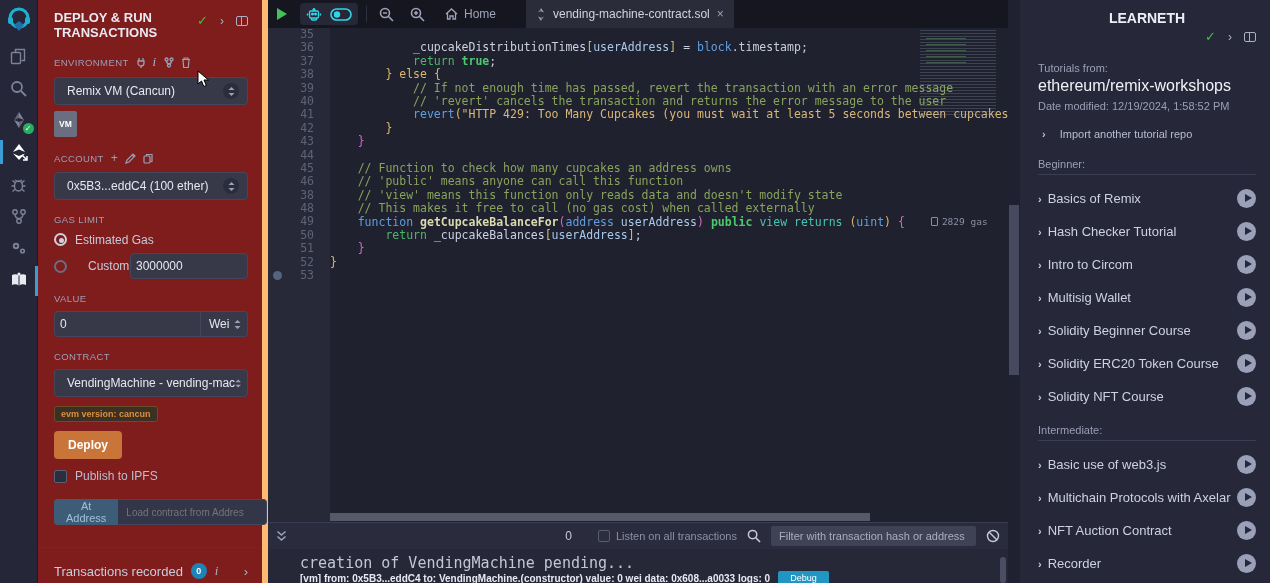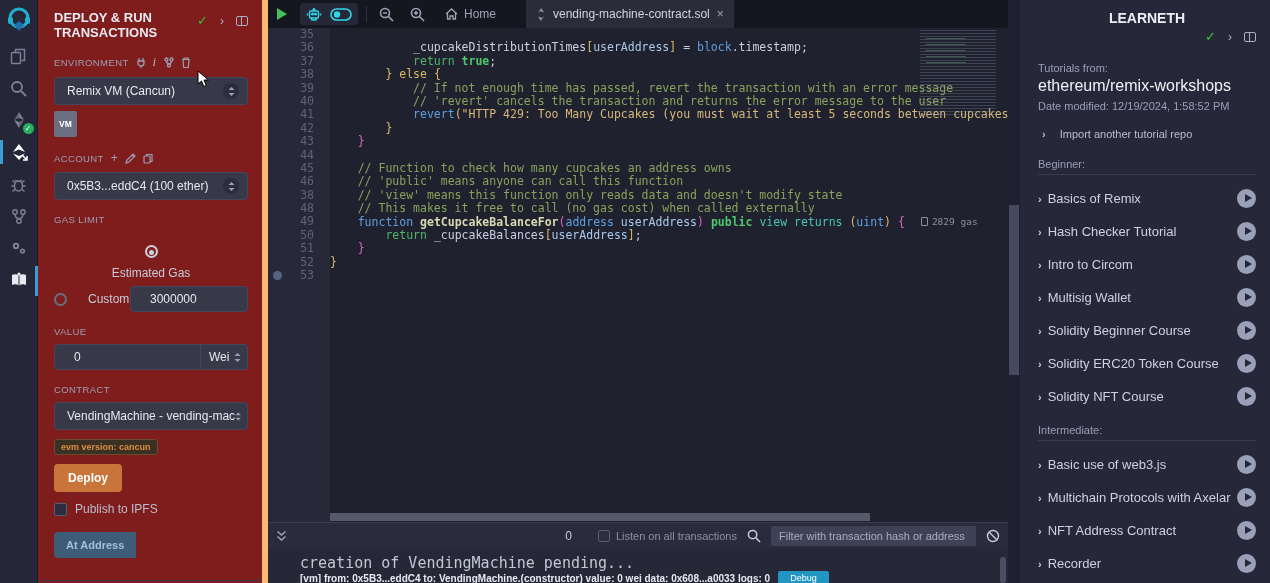--- a/index.html
+++ b/index.html
@@ -23,36 +23,36 @@
   .head-icons { display:flex; gap:12px; margin-left:auto; align-items:center; margin-top:3px; }
   .check { color:#3dc23d; font-size:13px; }
   .chev { color:#aab0c4; font-size:12px; }
   .layout-box { width:12px; height:10px; border:1.3px solid #aab0c4; border-radius:2px; position:relative; }
   .layout-box::after { content:""; position:absolute; right:2px; top:0; bottom:0; width:3px; border-left:1.3px solid #aab0c4; }
   .sec-label { font-size:9.5px; letter-spacing:.4px; color:#9b9fb6; margin-top:14px; display:flex; align-items:center; gap:7px; }
   .sec-label .mini-icons { display:flex; gap:7px; color:#9b9fb6; align-items:center; }
   .dropdown { margin-top:7px; height:28px; background:#373949; border:1px solid #44475c; border-radius:4px; display:flex; align-items:center; padding:0 8px 0 12px; color:#e6e8f0; }
   .dropdown .dd-btn { margin-left:auto; width:16px; height:16px; border-radius:50%; background:#2b2d3c; display:flex; align-items:center; justify-content:center; }
   .pill { display:inline-block; margin-top:6px; background:#6a6e80; color:#fff; font-size:8.5px; font-weight:bold; padding:8px 5px; border-radius:2px; }
-  .radio-row { display:flex; align-items:center; gap:8px; margin-top:20px; color:#c6cad9;flex-direction:column; }
+  .radio-row { display:flex; align-items:flex-start; gap:8px; margin-top:8px; color:#c6cad9; }
   .radio { width:13px; height:13px; border-radius:50%; border:2px solid #cdd0dd; position:relative; flex:0 0 13px; }
   .radio.sel::after { content:""; position:absolute; left:2.5px; top:2.5px; width:5px; height:5px; border-radius:50%; background:#cdd0dd; }
   .radio.unsel { border-color:#6a6e82; }
   .custom-row { display:flex; align-items:center; margin-top:6px; }
   .custom-row .lbl { color:#c6cad9; margin-left:21px; }
-  .tinput { background:#373949; border:1px solid #44475c; border-radius:4px; color:#e6e8f0; height:26px; padding:0 19px; font-size:12px; font-family:inherit; width:118px; margin-left:auto; }
+  .tinput { background:#373949; border:1px solid #44475c; border-radius:4px; color:#e6e8f0; height:26px; padding:0 5px; font-size:12px; font-family:inherit; width:118px; margin-left:auto; }
   .value-row { display:flex; margin-top:7px; }
   .value-row .val { width:147px; border-radius:4px 0 0 4px; margin:0; }
   .unit { width:52px; height:26px; background:#373949; border:1px solid #44475c; border-left:none; border-radius:0 4px 4px 0; display:flex; align-items:center; justify-content:space-between; padding:0 6px 0 8px; color:#e6e8f0; }
   .evm-badge { display:inline-block; margin-top:9px; background:#3b3024; border:1px solid #6b4c2a; border-radius:3px; color:#de8f3c; font-size:9px; font-weight:bold; padding:2px 6px; }
   .deploy-btn { margin-top:9px; background:#c97539; border:none; border-radius:4px; color:#fff; font-weight:bold; font-size:12px; padding:7px 14px; cursor:pointer; display:block; }
   .chk-row { display:flex; align-items:center; gap:8px; margin-top:10px; color:#b9bdd0; }
   .chk { width:13px; height:13px; border:1px solid #5a5e74; background:#2c2e3e; border-radius:2px; }
   .ataddr-row { display:flex; margin-top:16px; }
-  .ataddr-btn { background:#3d5c78; color:#9fc0d8; font-weight:bold; font-size:11px; border:none; border-radius:4px 0 0 4px; padding:0 12px; height:26px; cursor:pointer; }
+  .ataddr-btn { background:#3d5c78; color:#9fc0d8; font-weight:normal; font-size:11px; border:none; border-radius:4px 0 0 4px; padding:0 12px; height:26px; cursor:pointer; }
   .ataddr-input { flex:1; background:#333548; border:1px solid #44475c; border-left:none; border-radius:0 4px 4px 0; height:26px; color:#8a8ea5; font-size:10px; padding:0 8px; font-family:inherit; }
   .list-row { display:flex; align-items:center; margin:0 -14px 0 -16px; padding:15px 14px 15px 16px; border-top:1px solid #3a3d52; color:#c8ccdb; font-size:13px; gap:8px; }
   .list-row.first { margin-top:22px; }
   .count-badge { width:16px; height:16px; border-radius:50%; background:#1e83b5; color:#fff; font-size:9px; font-weight:bold; display:inline-flex; align-items:center; justify-content:center; }
   .info-i { font-family:"Liberation Serif", serif; font-style:italic; color:#aab0c4; font-size:13px; }
   .row-chev { margin-left:auto; color:#aab0c4; }
 
   
   .main { flex:1; display:flex; flex-direction:column; background:#1f212e; min-width:0; }
   .tabbar { height:28px; background:#15161f; display:flex; align-items:center; flex:0 0 28px; }
@@ -69,21 +69,21 @@
   .code-line { display:flex; height:13.4px; line-height:13.4px; align-items:center; position:relative; }
   .gutter-margin { width:18px; flex:0 0 18px; display:flex; align-items:center; justify-content:center; }
   .bp-dot { width:9px; height:9px; border-radius:50%; background:#54647e; }
   .line-num { width:34px; flex:0 0 34px; text-align:right; color:#5f6377; padding-right:6px; }
   .line-code { white-space:pre; padding-left:10px; }
   .tok-pl{color:#c9cde0} .tok-id{color:#ccd0e2} .tok-param{color:#a9c8e8}
   .tok-kw{color:#5f9fe0} .tok-teal{color:#45c5b2} .tok-grn{color:#4db56a}
   .tok-grnb{color:#4cc96e;font-weight:bold} .tok-gold{color:#d9b96a}
   .tok-goldb{color:#d9b96a;font-weight:normal} .tok-cm{color:#88a35b}
   .tok-str{color:#d8b878} .tok-pink{color:#d565c8} .tok-fn{color:#dadab0;font-weight:600}
-  .gas-note { color:#8b8fa3; font-size:9.5px; font-family:"DejaVu Sans Mono", monospace; margin-left:16px; display:inline-flex; align-items:center; gap:4px; }
+  .gas-note { color:#8b8fa3; font-size:9.5px; font-family:"DejaVu Sans Mono", monospace; margin-left:26px; display:inline-flex; align-items:center; gap:4px; }
   .gas-icon { width:7px; height:9px; border:1px solid #8b8fa3; border-radius:1px; display:inline-block; }
   .minimap { position:absolute; right:12px; top:2px; width:76px; height:86px; background:
       repeating-linear-gradient(180deg, rgba(150,165,195,.30) 0 1px, transparent 1px 3px);
       opacity:.85; }
   .minimap::after { content:""; position:absolute; left:6px; top:8px; width:40px; height:30px;
       background:repeating-linear-gradient(180deg, rgba(110,170,110,.5) 0 1px, transparent 1px 6px); }
   .hscroll { position:absolute; left:62px; bottom:1px; width:540px; height:8px; background:#565969; }
 
   
   .terminal { height:61px; flex:0 0 61px; background:#262838; border-top:1px solid #3a3d52; display:flex; flex-direction:column; position:relative; }
@@ -291,20 +291,21 @@
     <span class="evm-badge">evm version: cancun</span>
 
     <button class="deploy-btn">Deploy</button>
     <div class="chk-row">
       <span class="chk"></span>
       <span>Publish to IPFS</span>
     </div>
 
     <div class="ataddr-row">
       <button class="ataddr-btn">At Address</button>
+      <input class="ataddr-input" placeholder="Load contract from Addres" style="">
     </div>
 
     <div class="list-row first">
       <span>Transactions recorded</span>
       <span class="count-badge">0</span>
       <span class="info-i">i</span>
       <span class="row-chev">›</span>
     </div>
     
   </div>
@@ -557,21 +558,21 @@
           <span class="lbl">Basic use of web3.js</span>
           <span class="play"></span>
         </div>
         <div class="ln-item">
           <span class="chv">›</span>
           <span class="lbl">Multichain Protocols with Axelar</span>
           <span class="play"></span>
         </div>
         <div class="ln-item">
           <span class="chv">›</span>
-          <span class="lbl">NFT Address Contract</span>
+          <span class="lbl">NFT Auction Contract</span>
           <span class="play"></span>
         </div>
         <div class="ln-item">
           <span class="chv">›</span>
           <span class="lbl">Recorder</span>
           <span class="play"></span>
         </div>
         <div class="ln-item">
           <span class="chv">›</span>
           <span class="lbl">Uniswap Swap Course</span>

